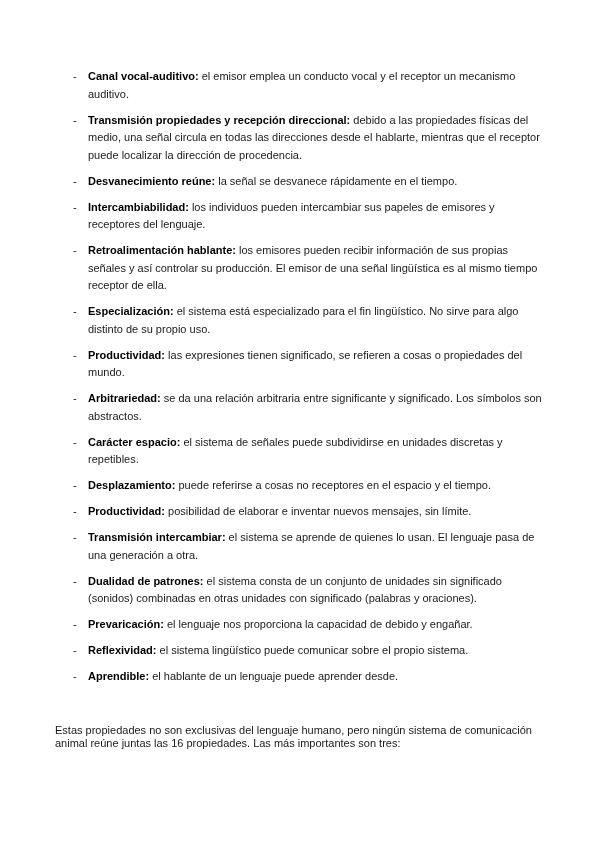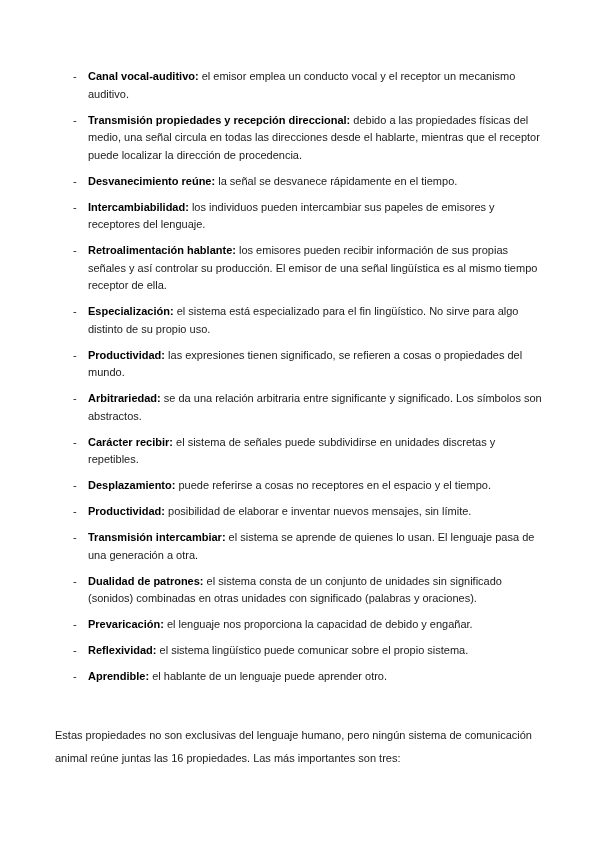--- a/index.html
+++ b/index.html
@@ -43,21 +43,21 @@
     line-height: 17.5px;
     color: #1a1a1a;
   }
   .item-text b {
     font-weight: bold;
     color: #000000;
   }
   .closing {
     margin: 38px 0 0 0;
     font-size: 11px;
-    line-height: 23px;
+    line-height: 13px;
     color: #1a1a1a;
   }
 </style>
 </head>
 <body>
 
 <div class="page">
   <div class="bullet-list">
 
     <div class="bullet-item">
@@ -95,21 +95,21 @@
       <p class="item-text"><b>Productividad:</b> <span>las expresiones tienen significado, se refieren a cosas o propiedades del mundo.</span></p>
     </div>
 
     <div class="bullet-item">
       <span class="dash">-</span>
       <p class="item-text"><b>Arbitrariedad:</b> <span>se da una relación arbitraria entre significante y significado. Los símbolos son abstractos.</span></p>
     </div>
 
     <div class="bullet-item">
       <span class="dash">-</span>
-      <p class="item-text"><b>Carácter recibir:</b> <span>el sistema de señales puede subdividirse en unidades discretas y repetibles.</span></p>
+      <p class="item-text"><b>Carácter espacio:</b> <span>el sistema de señales puede subdividirse en unidades discretas y repetibles.</span></p>
     </div>
 
     <div class="bullet-item">
       <span class="dash">-</span>
       <p class="item-text"><b>Desplazamiento:</b> <span>puede referirse a cosas no receptores en el espacio y el tiempo.</span></p>
     </div>
 
     <div class="bullet-item">
       <span class="dash">-</span>
       <p class="item-text"><b>Productividad:</b> <span>posibilidad de elaborar e inventar nuevos mensajes, sin límite.</span></p>
@@ -130,19 +130,19 @@
       <p class="item-text"><b>Prevaricación:</b> <span>el lenguaje nos proporciona la capacidad de debido y engañar.</span></p>
     </div>
 
     <div class="bullet-item">
       <span class="dash">-</span>
       <p class="item-text"><b>Reflexividad:</b> <span>el sistema lingüístico puede comunicar sobre el propio sistema.</span></p>
     </div>
 
     <div class="bullet-item">
       <span class="dash">-</span>
-      <p class="item-text"><b>Aprendible:</b> <span>el hablante de un lenguaje puede aprender otro.</span></p>
+      <p class="item-text"><b>Aprendible:</b> <span>el hablante de un lenguaje puede aprender desde.</span></p>
     </div>
 
   </div>
 
   <p class="closing">Estas propiedades no son exclusivas del lenguaje humano, pero ningún sistema de comunicación animal reúne juntas las 16 propiedades. Las más importantes son tres:</p>
 </div>
 
 </body></html>

